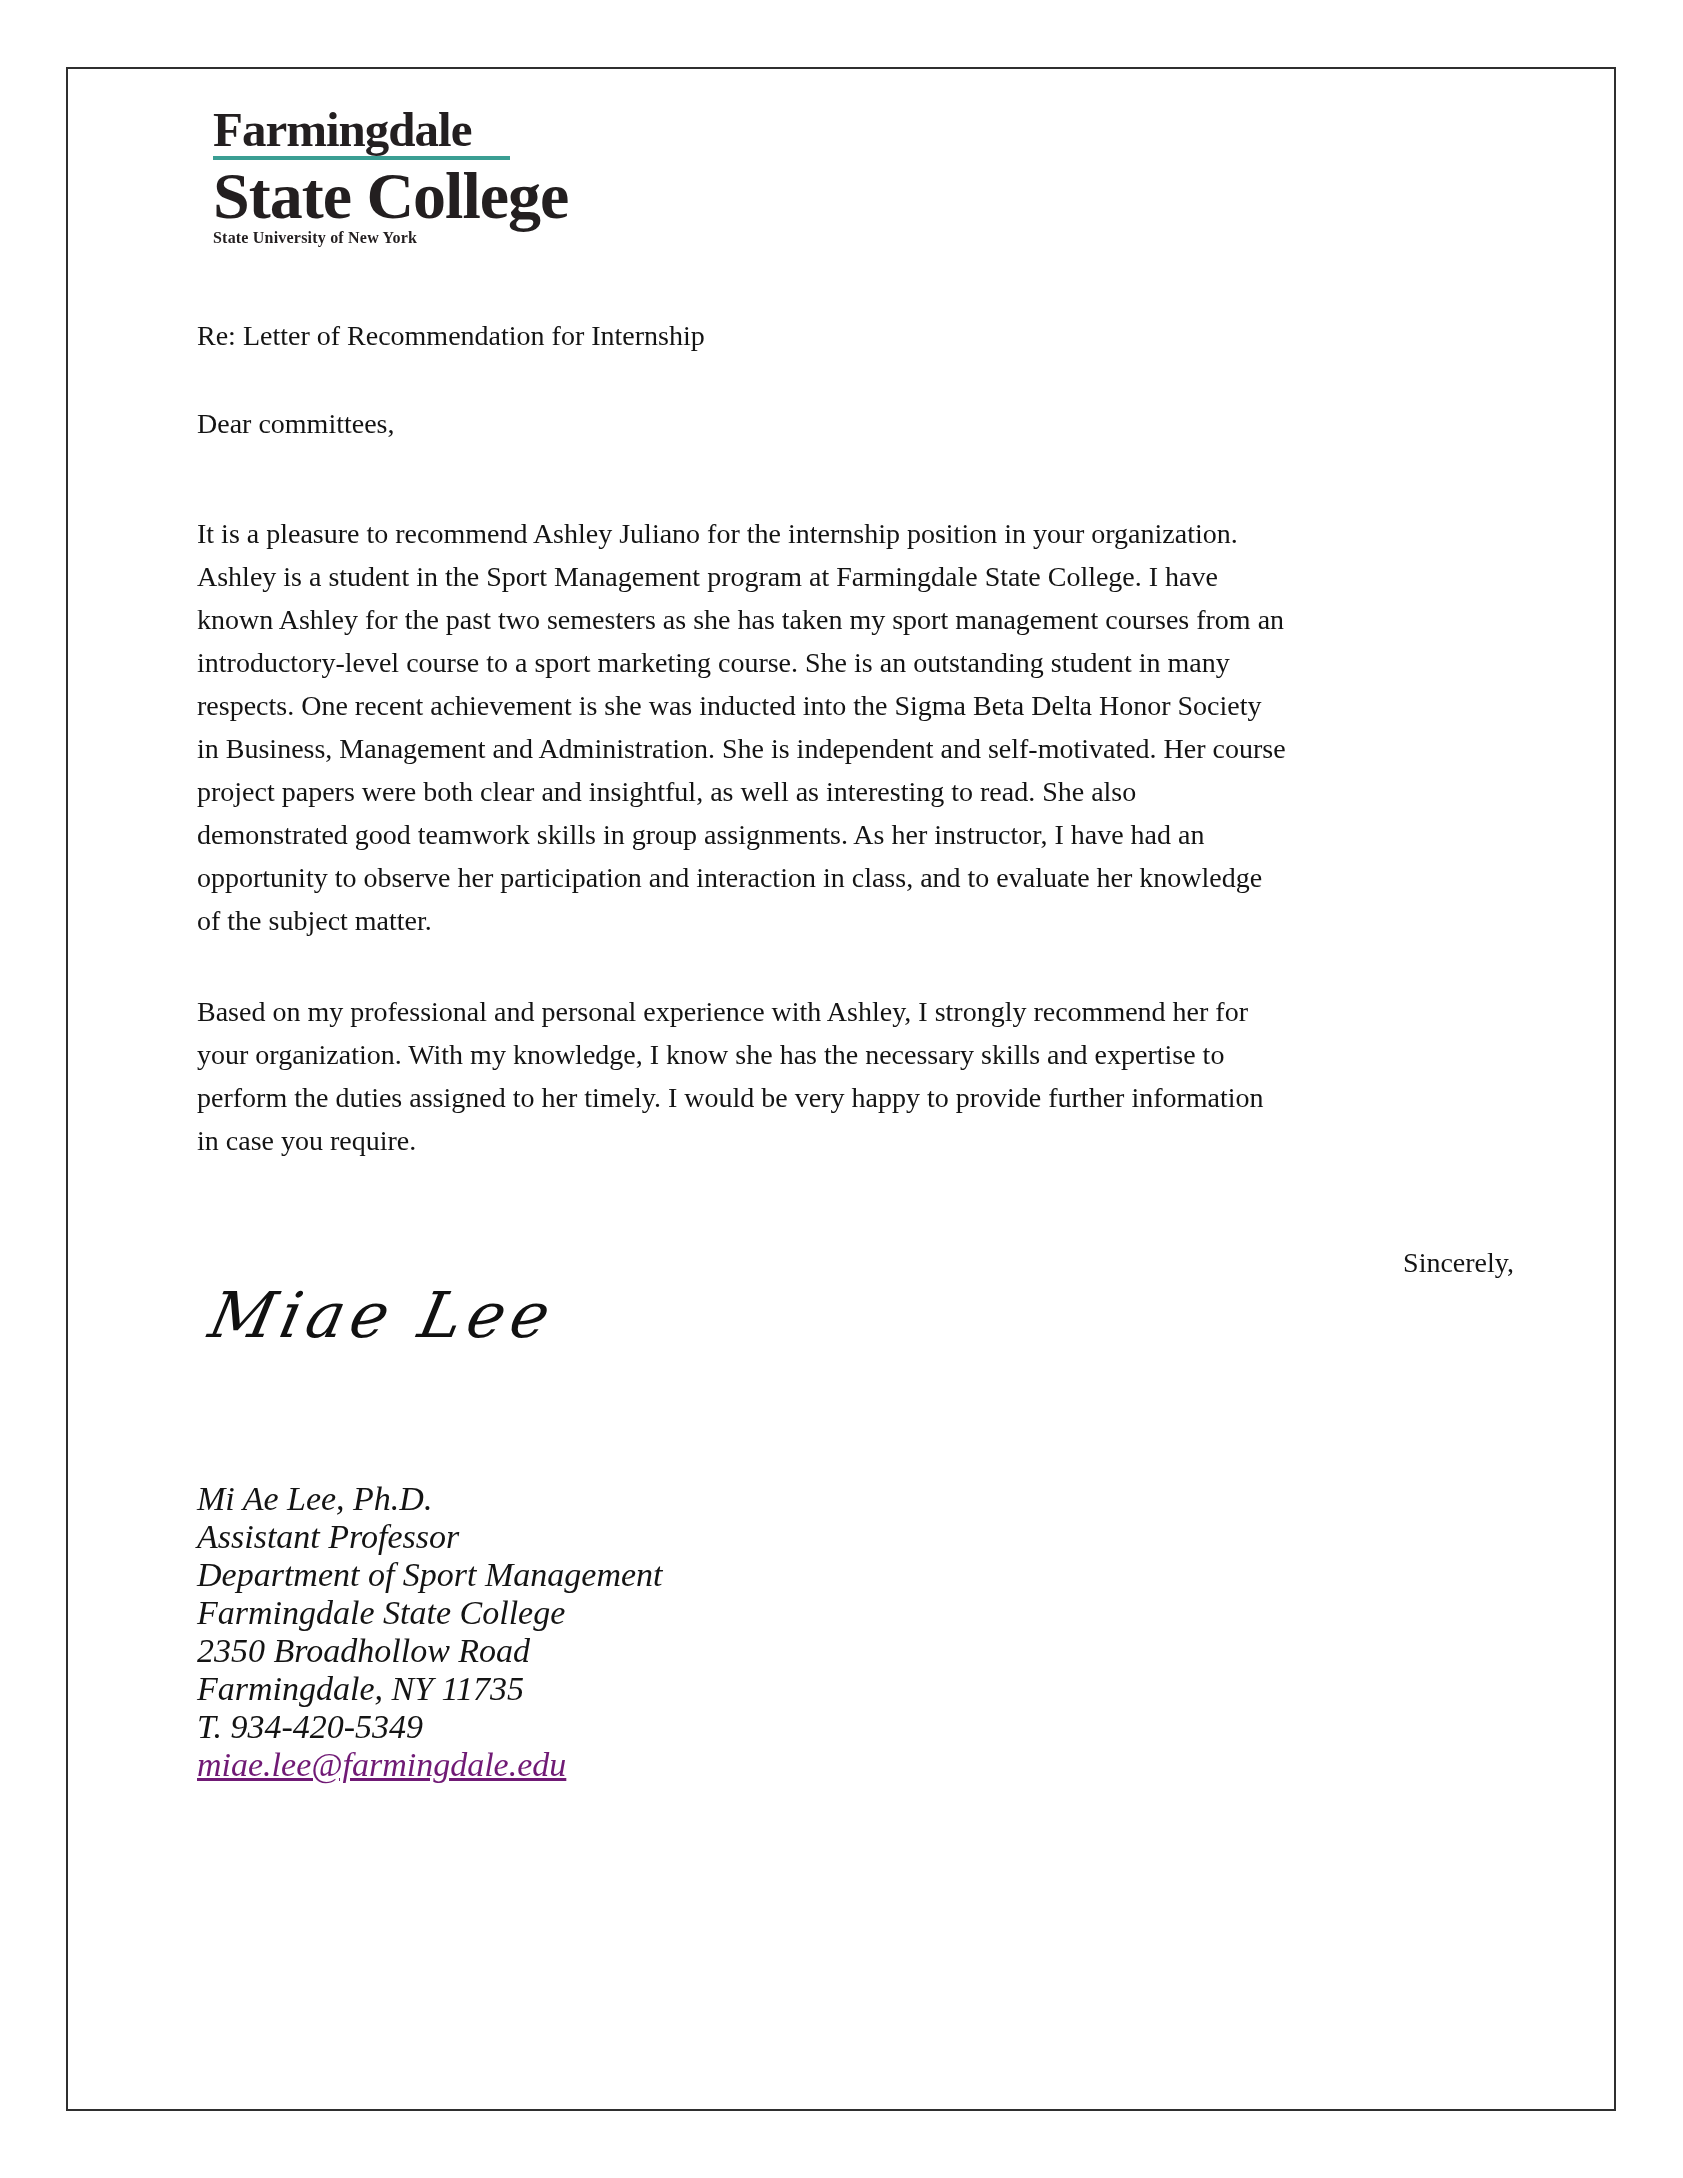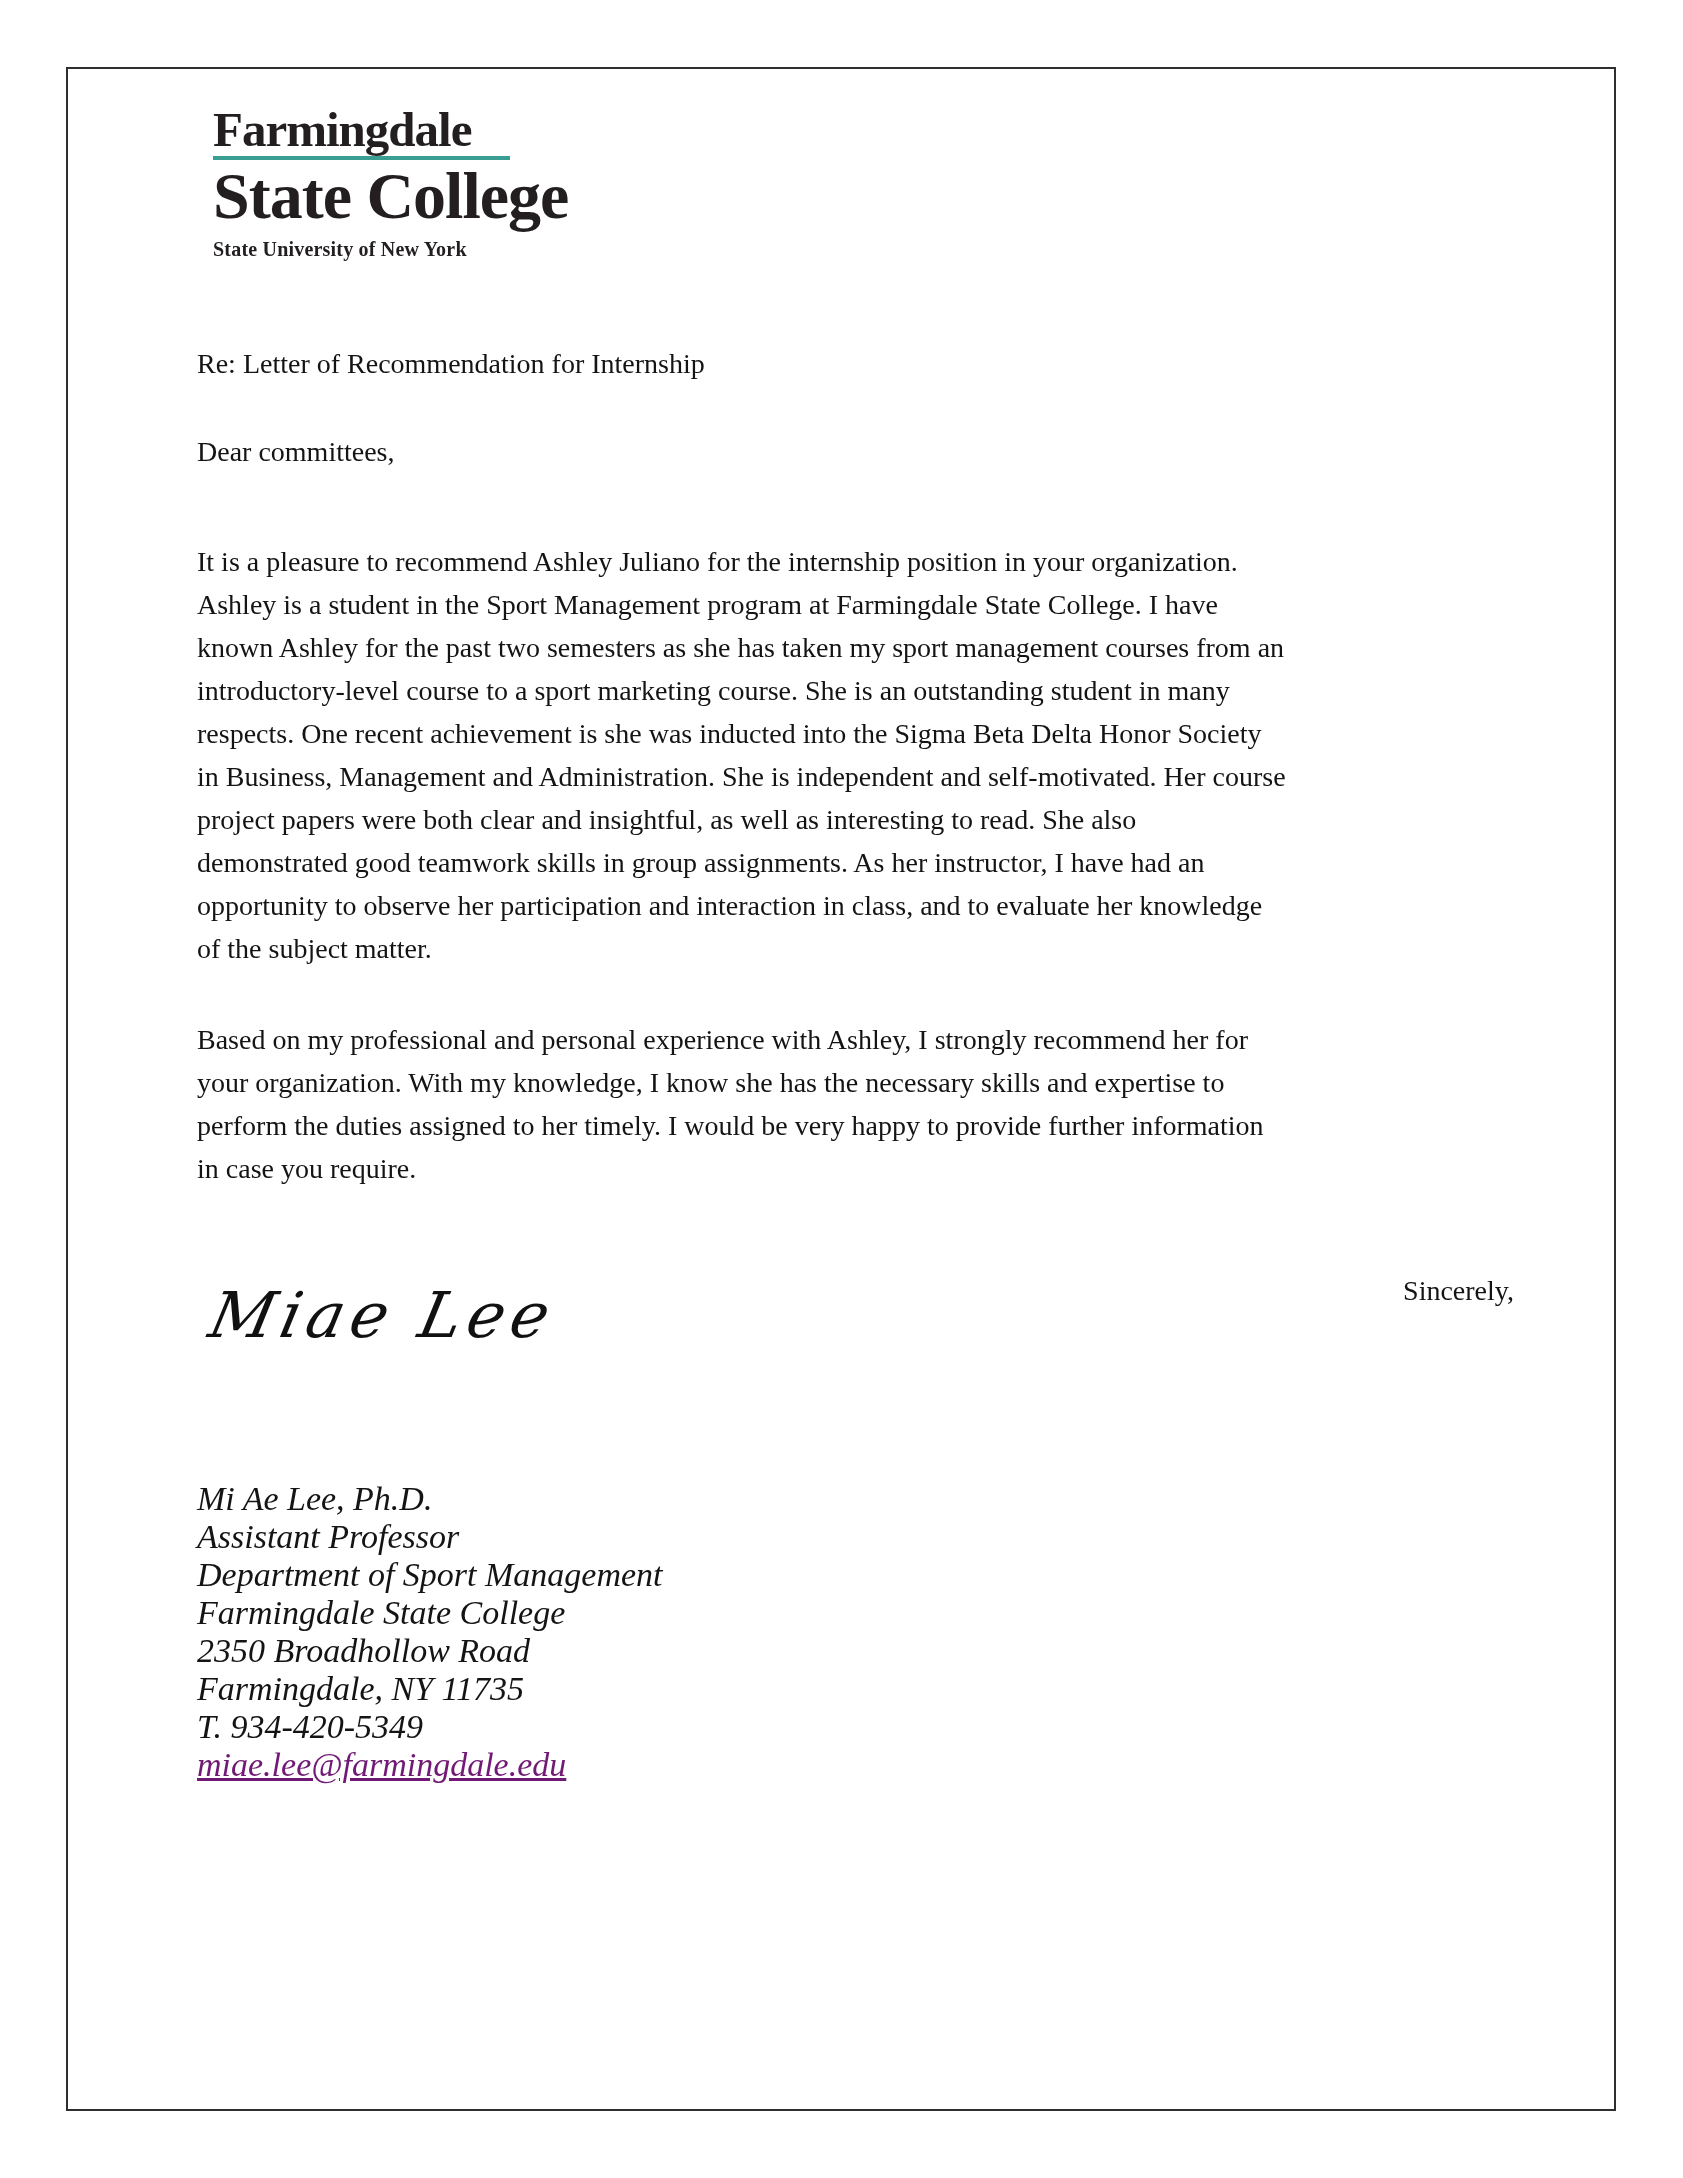--- a/index.html
+++ b/index.html
@@ -46,35 +46,33 @@
   }
   .logo-line2 {
     font-size: 66px;
     font-weight: bold;
     letter-spacing: -1px;
     line-height: 1.0;
     margin-top: 3px;
     white-space: nowrap;
   }
   .logo-tagline {
-    font-size: 20px;
+    font-size: 16px;
     font-weight: bold;
     letter-spacing: 0.2px;
-    margin-top: 9px;
     white-space: nowrap;
   }
   
   .letter-text {
     position: absolute;
     left: 197px;
     font-size: 28px;
     line-height: 43px;
     white-space: pre-line;
     width: 1317px;
-    margin-top: 28px;
   }
   .subject      { top: 314px; }
   .salutation   { top: 402px; }
   .paragraph-1  { top: 512px; }
   .paragraph-2  { top: 990px; }
   .closing      { top: 1241px; text-align: right; }
   .signature {
     position: absolute;
     left: 203px;
     top: 1279px;

